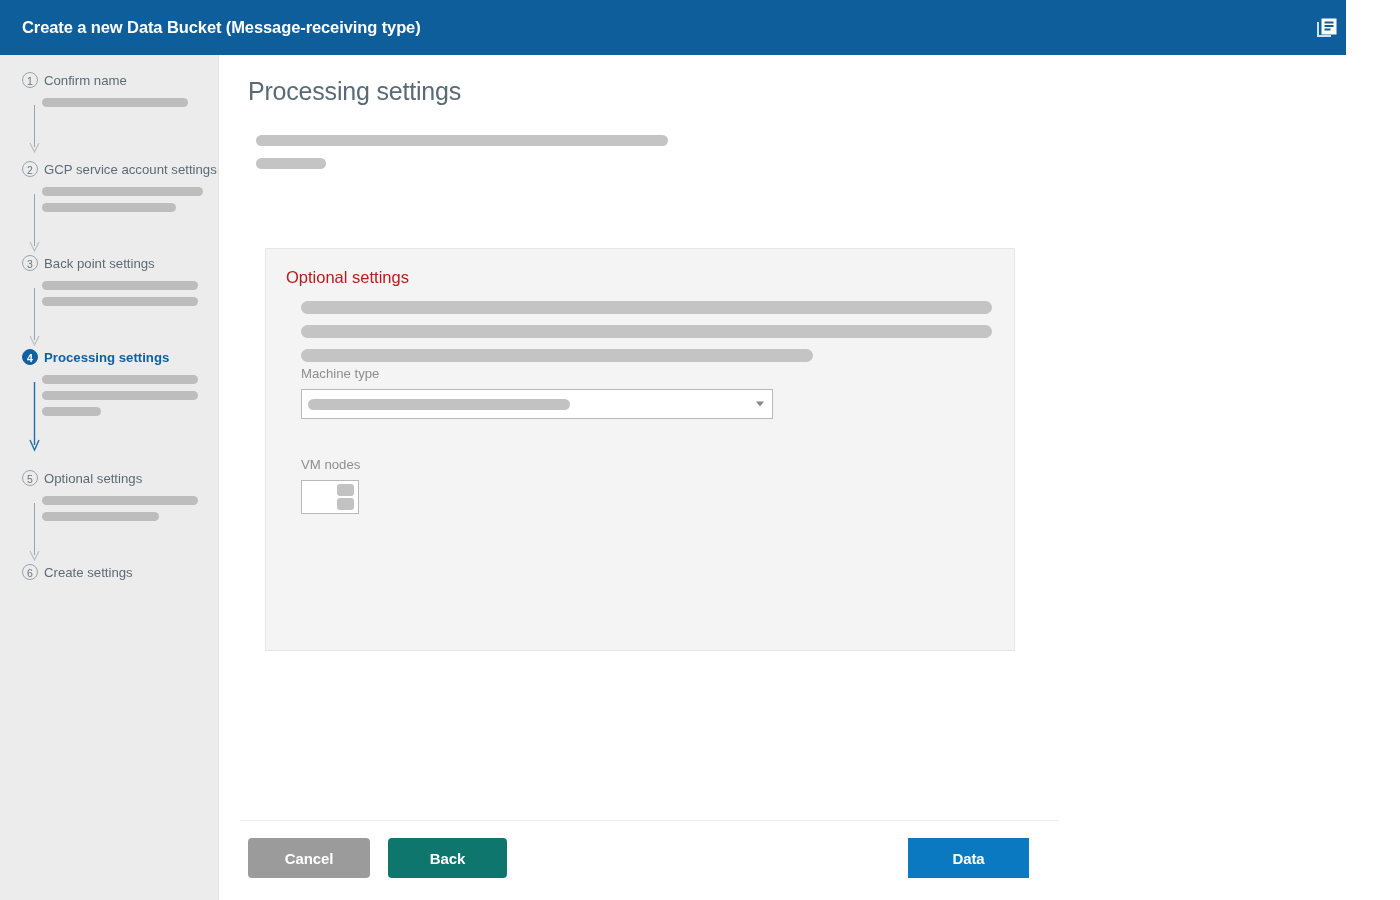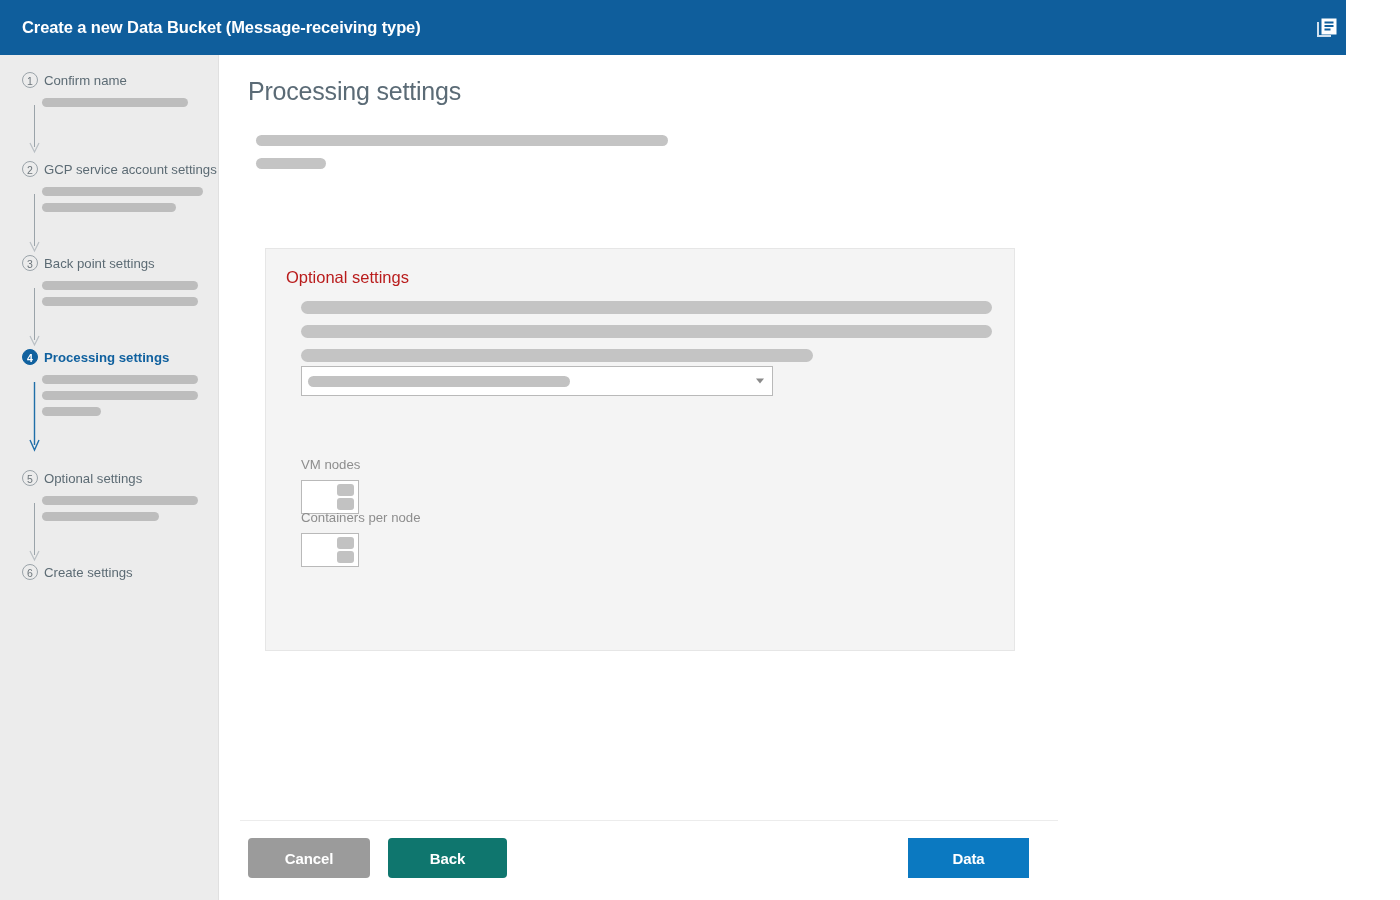--- a/index.html
+++ b/index.html
@@ -380,45 +380,37 @@
     <div class="panel">
       <div class="panel-title">Optional settings</div>
 
       <div class="panel-lines">
         <div class="ph" style="width:691px"></div>
         <div class="ph" style="width:691px"></div>
         <div class="ph" style="width:512px"></div>
       </div>
 
       <div class="field" style="top:117px">
+        <label class="field-label">Machine type</label>
         <div class="select">
           <div class="ph"></div>
           <span class="caret"></span>
         </div>
       </div>
 
       <div class="field" style="top:208px">
         <label class="field-label">VM nodes</label>
         <div class="spinner">
           <div class="spin-btns">
             <span class="spin-btn"></span>
             <span class="spin-btn"></span>
           </div>
         </div>
       </div>
 
-      <div class="field" style="top:261px">
-        <label class="field-label">Containers per node</label>
-        <div class="spinner">
-          <div class="spin-btns">
-            <span class="spin-btn"></span>
-            <span class="spin-btn"></span>
-          </div>
-        </div>
-      </div>
     </div>
 
     <div class="footer-divider"></div>
     <div class="footer">
       <button class="btn btn-cancel">Cancel</button>
       <button class="btn btn-back">Back</button>
       <button class="btn btn-next">Data</button>
     </div>
 
   </div>

